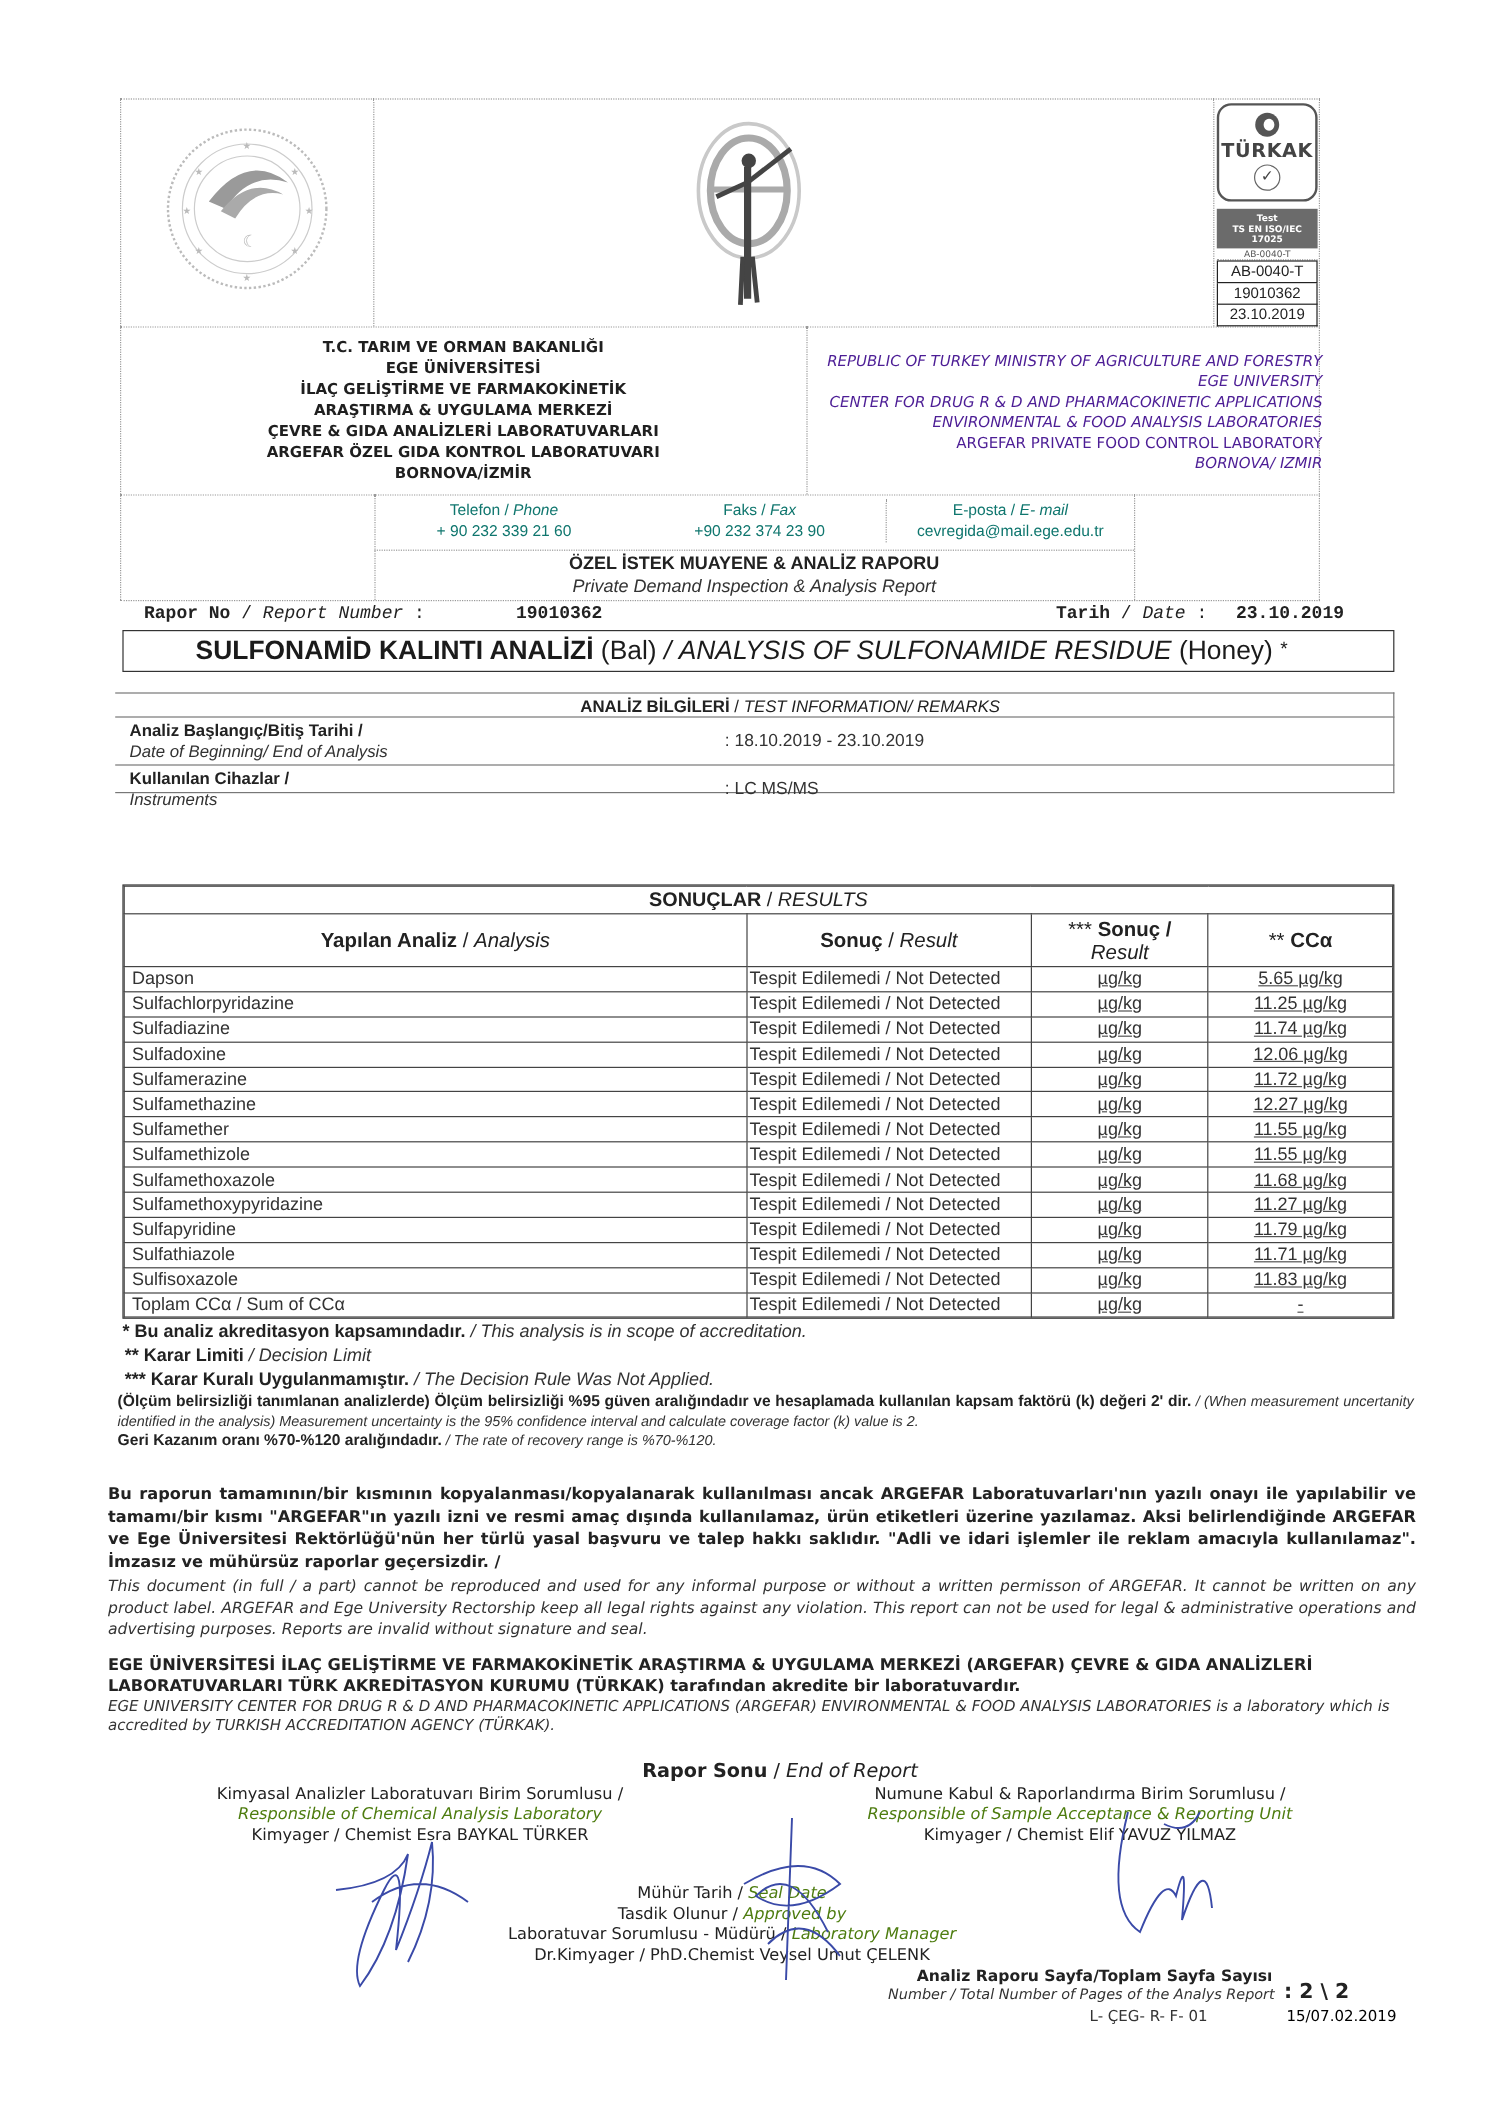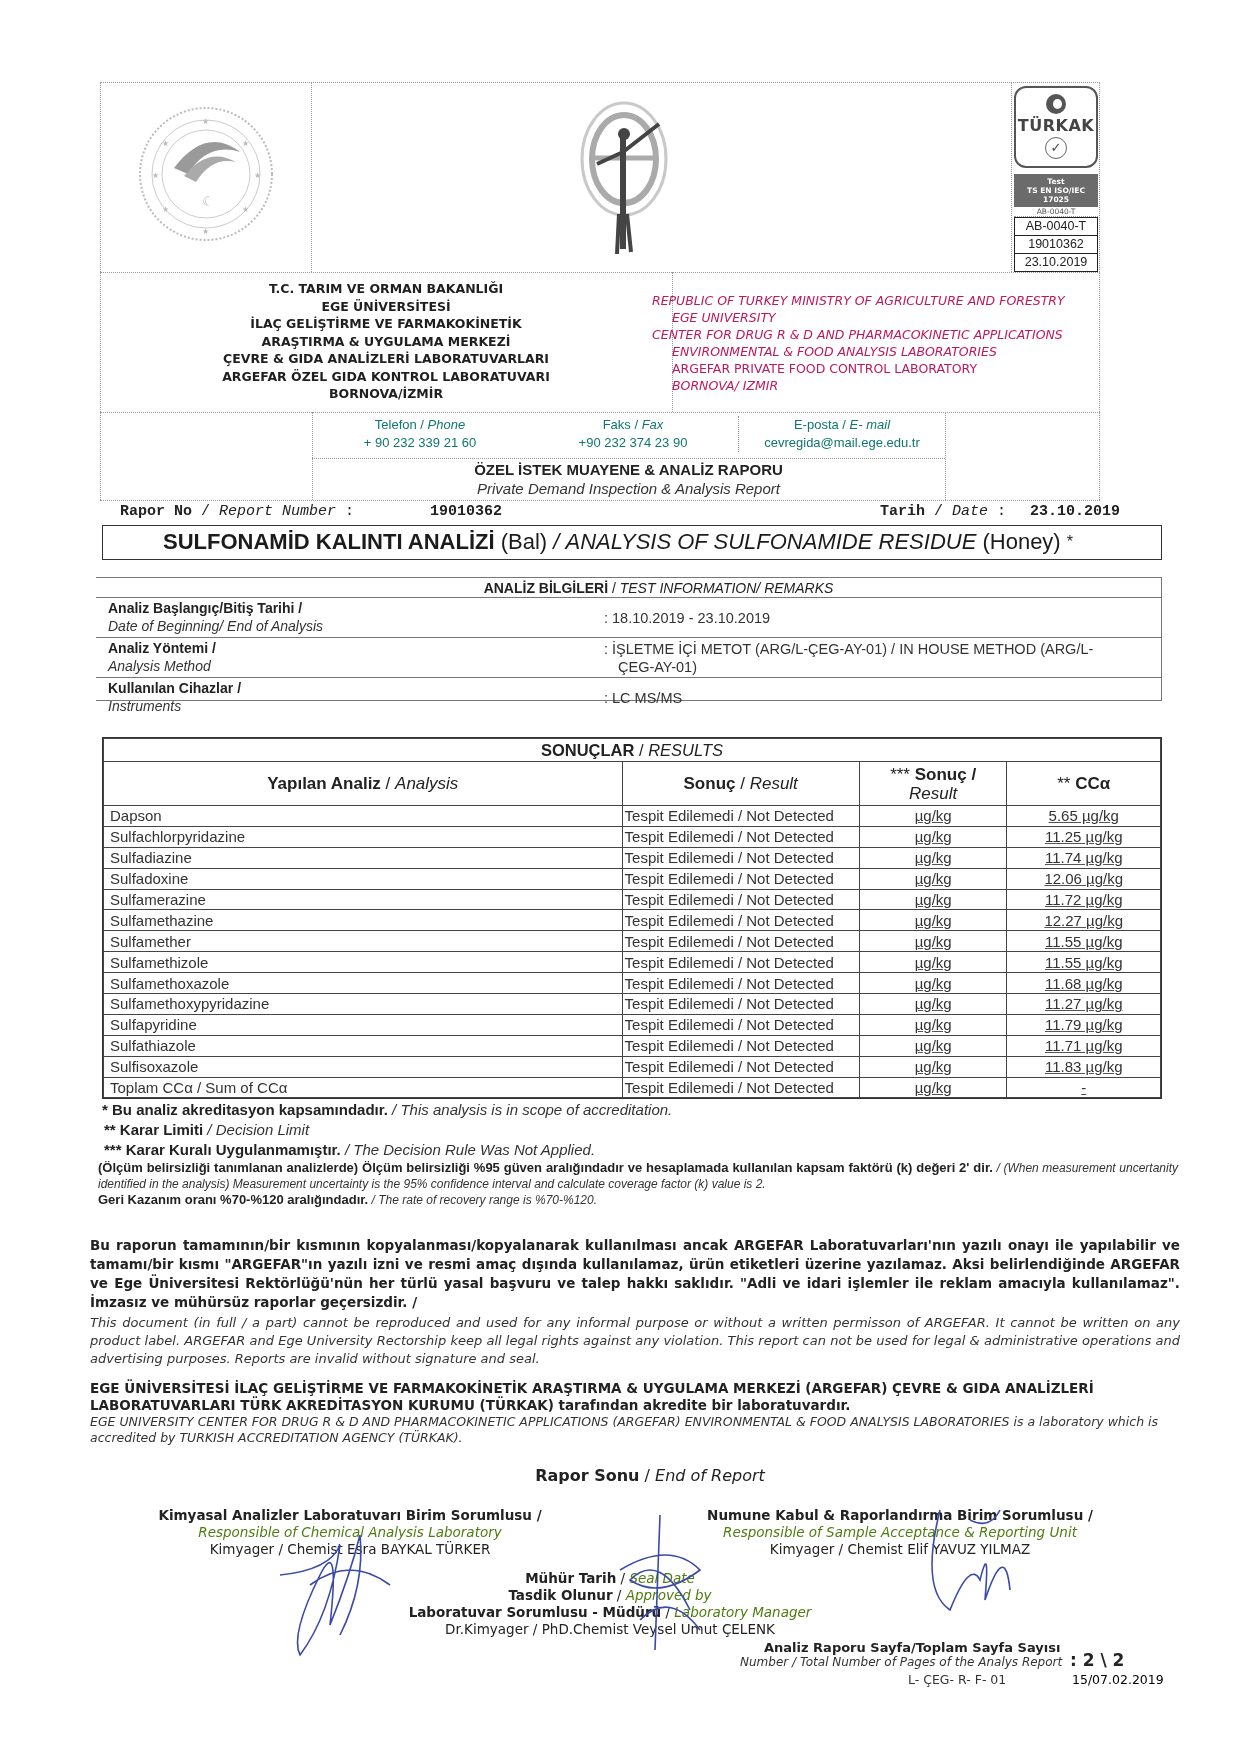--- a/index.html
+++ b/index.html
@@ -15,21 +15,21 @@
   #logo-cell-2 { left: 312px; top: 82px; width: 700px; height: 190px; border-right: 1px dotted #999; }
   #row-line-1 { left: 100px; top: 272px; width: 1000px; border-top: 1px dotted #999; }
   #divider-v-addr { left: 672px; top: 272px; height: 140px; border-left: 1px dotted #999; }
   #row-line-2 { left: 100px; top: 412px; width: 1000px; border-top: 1px dotted #999; }
   #contact-left-v { left: 312px; top: 412px; height: 88px; border-left: 1px dotted #999; }
   #contact-right-v { left: 945px; top: 412px; height: 88px; border-left: 1px dotted #999; }
   #row-line-3 { left: 312px; top: 458px; width: 633px; border-top: 1px dotted #999; }
   #row-line-4 { left: 100px; top: 500px; width: 1000px; border-top: 1px dotted #999; }
 
   .org-tr { font-size: 12.5px; line-height: 17.5px; font-weight: bold; text-align: center; color: #1f1f1f; }
-  .org-en { font-size: 12.5px; line-height: 17px; text-align: left; color: #be185d; }
+  .org-en { font-size: 12.5px; line-height: 17px; text-align: right; color: #4c1d95; }
 
   .contact { font-size: 13px; line-height: 18px; text-align: center; color: #0f766e; font-family: "Liberation Sans", sans-serif; }
 
   
   #turkak { left: 1012px; top: 86px; width: 88px; }
   #turkak-badge { width: 84px; height: 82px; border: 2px solid #555; border-radius: 12px; margin-left: 2px; display:flex; flex-direction:column; align-items:center; justify-content:flex-start; padding-top: 6px; }
   #turkak-c { width: 20px; height: 20px; border-radius: 50%; background: #555; position: relative; }
   #turkak-c::after { content:""; position:absolute; left:7px; top:5px; width:9px; height:10px; border-radius:50%; background:#fff; }
   #turkak-word { font-size: 16px; font-weight: bold; color:#444; letter-spacing: 0.5px; margin-top: 2px; }
   #turkak-check { width: 22px; height: 22px; border: 1px solid #666; border-radius: 50%; font-size: 13px; line-height: 20px; text-align: center; color: #444; margin-top: 2px; }
@@ -70,21 +70,21 @@
   #disclaimer { left: 90px; top: 1236px; width: 1090px; }
   #disclaimer .tr { font-size: 13.5px; font-weight: bold; line-height: 19px; text-align: justify; }
   #disclaimer .en { font-size: 13px; font-style: italic; line-height: 18px; color: #333; margin-top: 2px; text-align: justify; }
 
   #accred { left: 90px; top: 1380px; width: 1090px; }
   #accred .tr { font-size: 13.5px; font-weight: bold; line-height: 17px; }
   #accred .en { font-size: 12.5px; font-style: italic; line-height: 16px; color: #333; }
 
   #end-report { left: 0; top: 1466px; width: 1240px; text-align: center; font-size: 16px; padding-left: 60px; }
   .sig-block { font-size: 13.5px; line-height: 17px; text-align: center; }
-  .sig-block .t { font-weight: bold; margin-top: 20px; }
+  .sig-block .t { font-weight: normal; }
   .sig-block .e { font-style: italic; color: #4d7c0f; }
   #sig-left { left: 150px; top: 1487px; width: 400px; }
   #sig-right { left: 690px; top: 1487px; width: 420px; }
   #sig-mid { left: 380px; top: 1570px; width: 460px; }
 
   #page-info { left: 740px; top: 1640px; width: 420px; font-size: 13px; }
   #page-info .t { font-weight: bold; }
   #page-info .e { font-style: italic; font-size: 12px; color: #333; }
   #page-num { left: 1070px; top: 1650px; font-size: 17px; font-weight: bold; }
   #form-code { left: 908px; top: 1672px; font-size: 12.5px; color: #333; }
@@ -208,30 +208,20 @@
   <div id="info-head">
     <span class="b">ANALİZ BİLGİLERİ</span> / <span class="i">TEST INFORMATION/ REMARKS</span>
   </div>
   <div class="info-row" style="height:40px;">
     <div class="info-label">
         <div class="b">Analiz Başlangıç/Bitiş Tarihi /</div>
         <div class="en">Date of Beginning/ End of Analysis</div>
       </div>
     <div class="info-val" style="top:12px;">: 18.10.2019 - 23.10.2019</div>
   </div>
-  <div class="info-row" style="height:40px;">
-    <div class="info-label">
-        <div class="b">Analiz Yöntemi /</div>
-        <div class="en">Analysis Method</div>
-      </div>
-    <div class="info-val" style="top:2px;line-height:18px;">
-        <div style="white-space:nowrap;">: İŞLETME  İÇİ  METOT  (ARG/L-ÇEG-AY-01)  /  IN  HOUSE  METHOD  (ARG/L-</div>
-        <div style="padding-left:14px;">ÇEG-AY-01)</div>
-      </div>
-  </div>
   <div class="info-row" style="height:24px;border-bottom:1px solid #777;">
     <div class="info-label">
         <div class="b">Kullanılan Cihazlar /</div>
         <div class="en">Instruments</div>
       </div>
     <div class="info-val" style="top:12px;">: LC MS/MS</div>
   </div>
 </div>
 
 <div class="abs" id="results">

